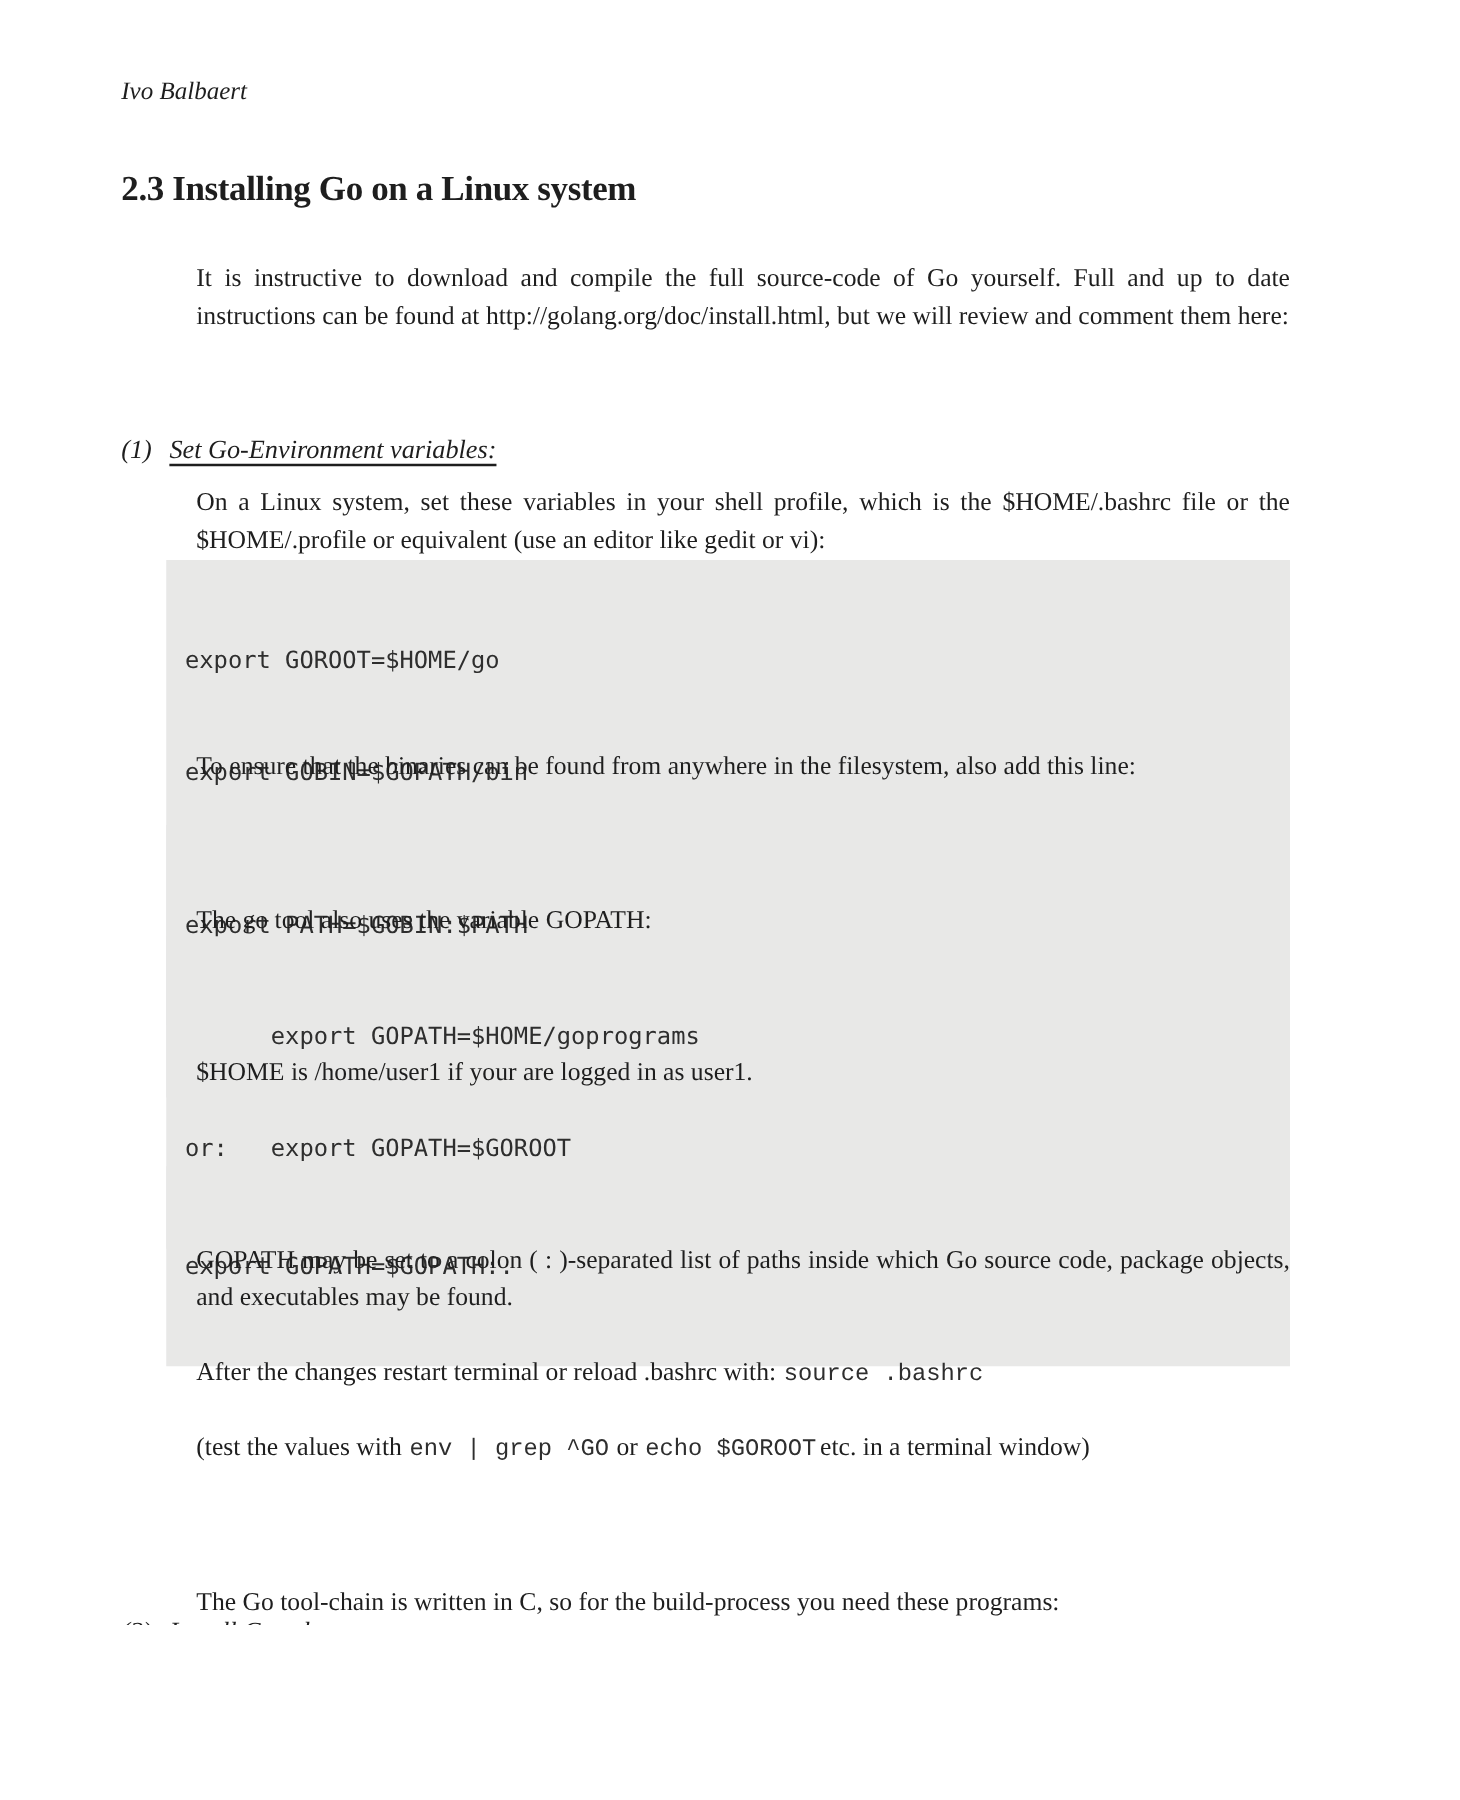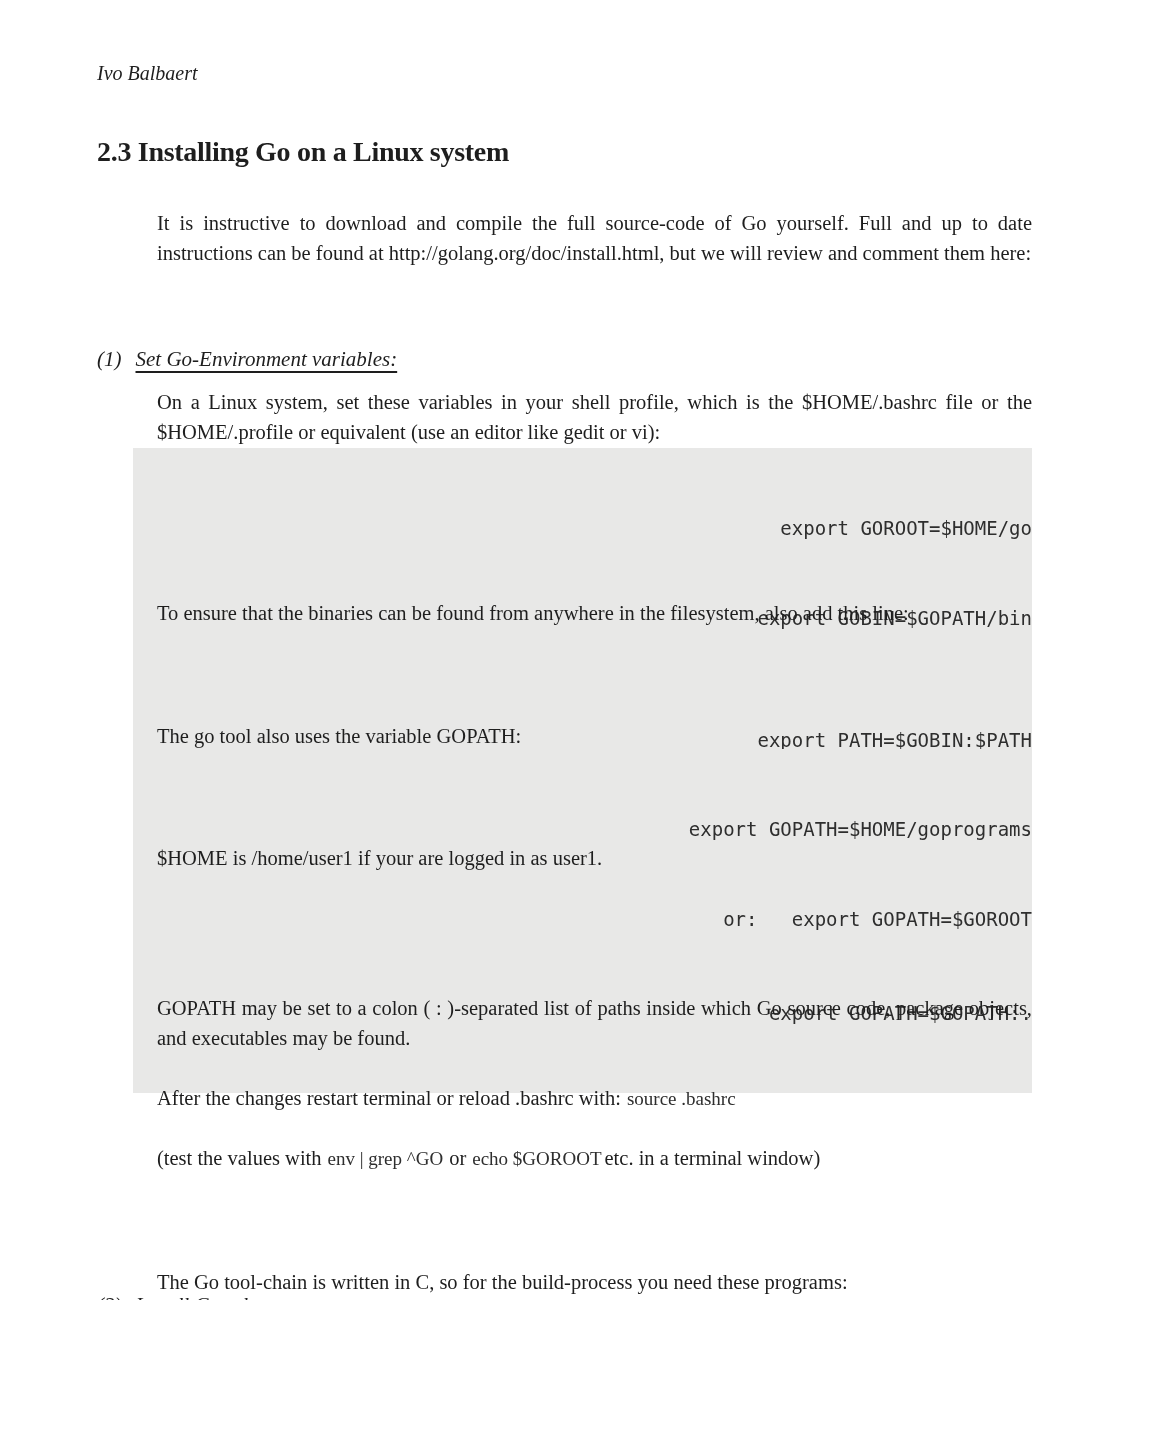--- a/index.html
+++ b/index.html
@@ -58,24 +58,24 @@
     left: 133px;
     width: 884px;
     background: var(--code-bg, #e8e8e7);
     font-family: "DejaVu Sans Mono", "Liberation Mono", monospace;
     font-size: 19px;
     line-height: 30px;
     color: #2e2e2e;
     padding: 5px 0 5px 15px;
     white-space: pre;
   }
-  .code-line { white-space: pre; text-align: right; }
+  .code-line { white-space: pre; }
 
   .inline-code {
-    font-family: Liberation Serif, serif;
+    font-family: Liberation Mono, monospace;
     font-size: 19px;
     color: #2e2e2e;
     white-space: pre;
     margin: 0 6px;
   }
   .inline-code.tight-right { margin-right: 3px; text-align: center; }
 
   .page-number {
     left: 0; top: 1345px;
     width: 1130px;

